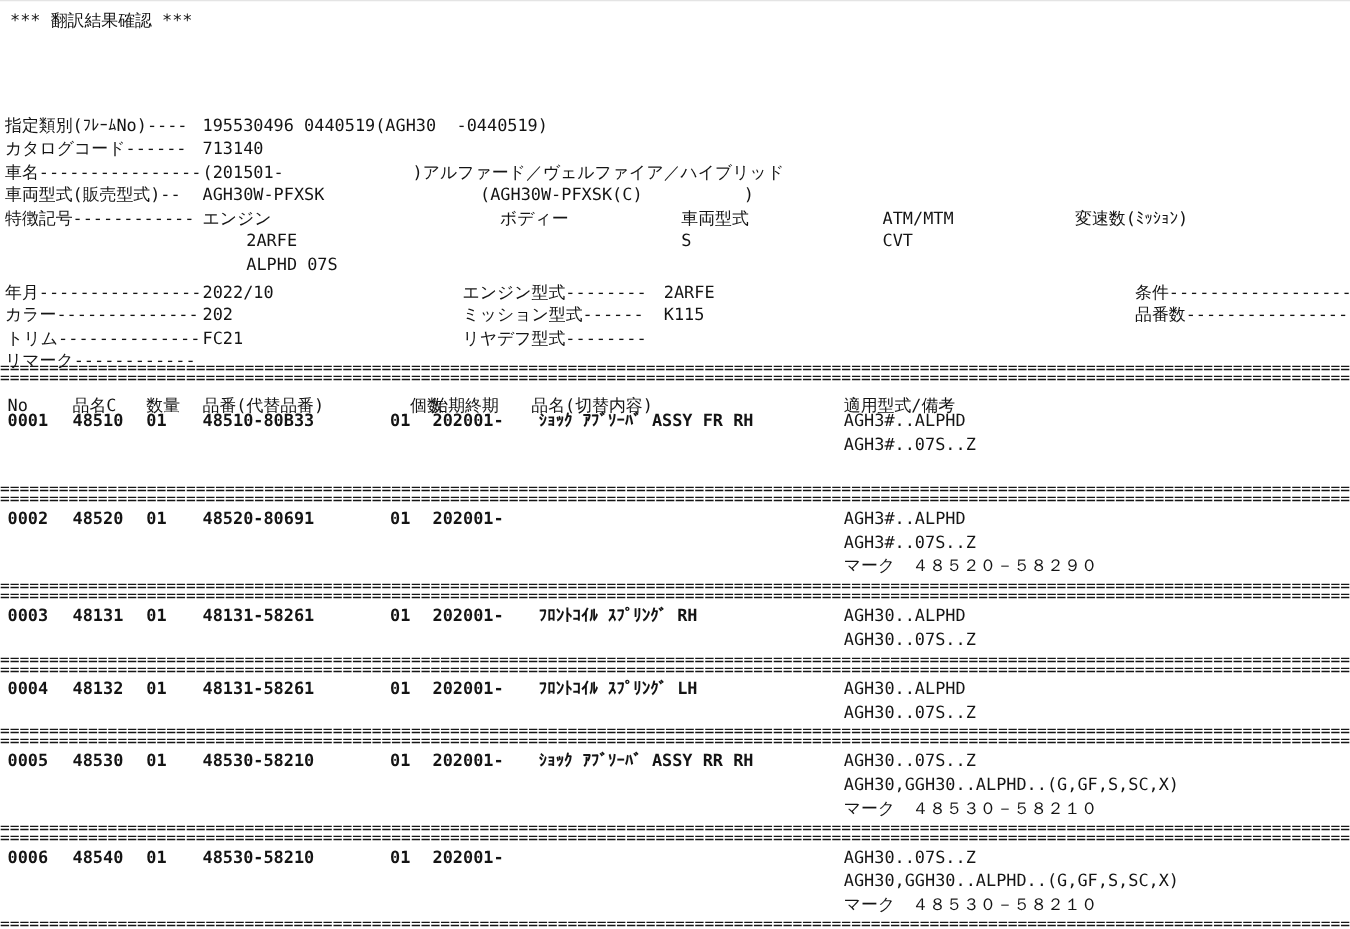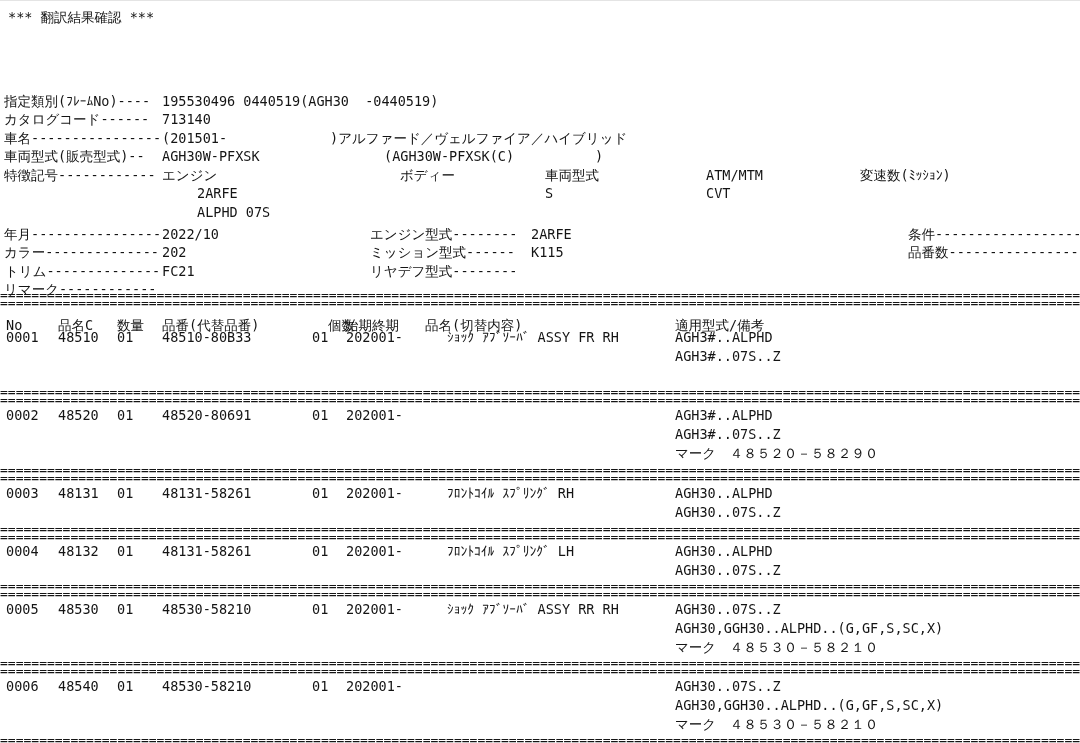--- a/index.html
+++ b/index.html
@@ -9,28 +9,28 @@
     font-family:"DejaVu Sans Mono","Liberation Mono",monospace;
     font-size:13.5px;
   }
   .line{position:absolute;left:0;width:1080px;height:19px;line-height:19px;white-space:pre;}
   .seg{position:absolute;top:0;white-space:pre;margin-top:48px;}
   .sep{
     position:absolute;left:0;width:1090px;overflow:hidden;
     font-size:13px;line-height:7.5px;white-space:pre;letter-spacing:0;
   }
   .prow{position:absolute;left:0;width:1080px;}
-  .cell{position:absolute;top:0;height:19px;line-height:19px;white-space:pre;}
+  .cell{position:absolute;top:0;height:19px;line-height:19px;white-space:pre;font-weight:bold;}
   .x-no{left:6px}
   .x-code{left:58px}
   .x-qty{left:117px}
   .x-pn{left:162px}
   .x-ct{left:312px}
   .x-pd{left:346px}
-  .x-nm{left:447px}
+  .x-nm{left:431px}
   .appl{position:absolute;left:675px;top:0;}
   .appl .al{height:19px;line-height:19px;white-space:pre;}
   .edge{position:absolute;top:0;left:0;width:1080px;height:1px;background:#e4e4e4;}
 </style>
 </head>
 <body>
 
 <div class="edge"></div>
 
 <div class="line" style="top:8px;left:8px">*** 翻訳結果確認 ***</div>

